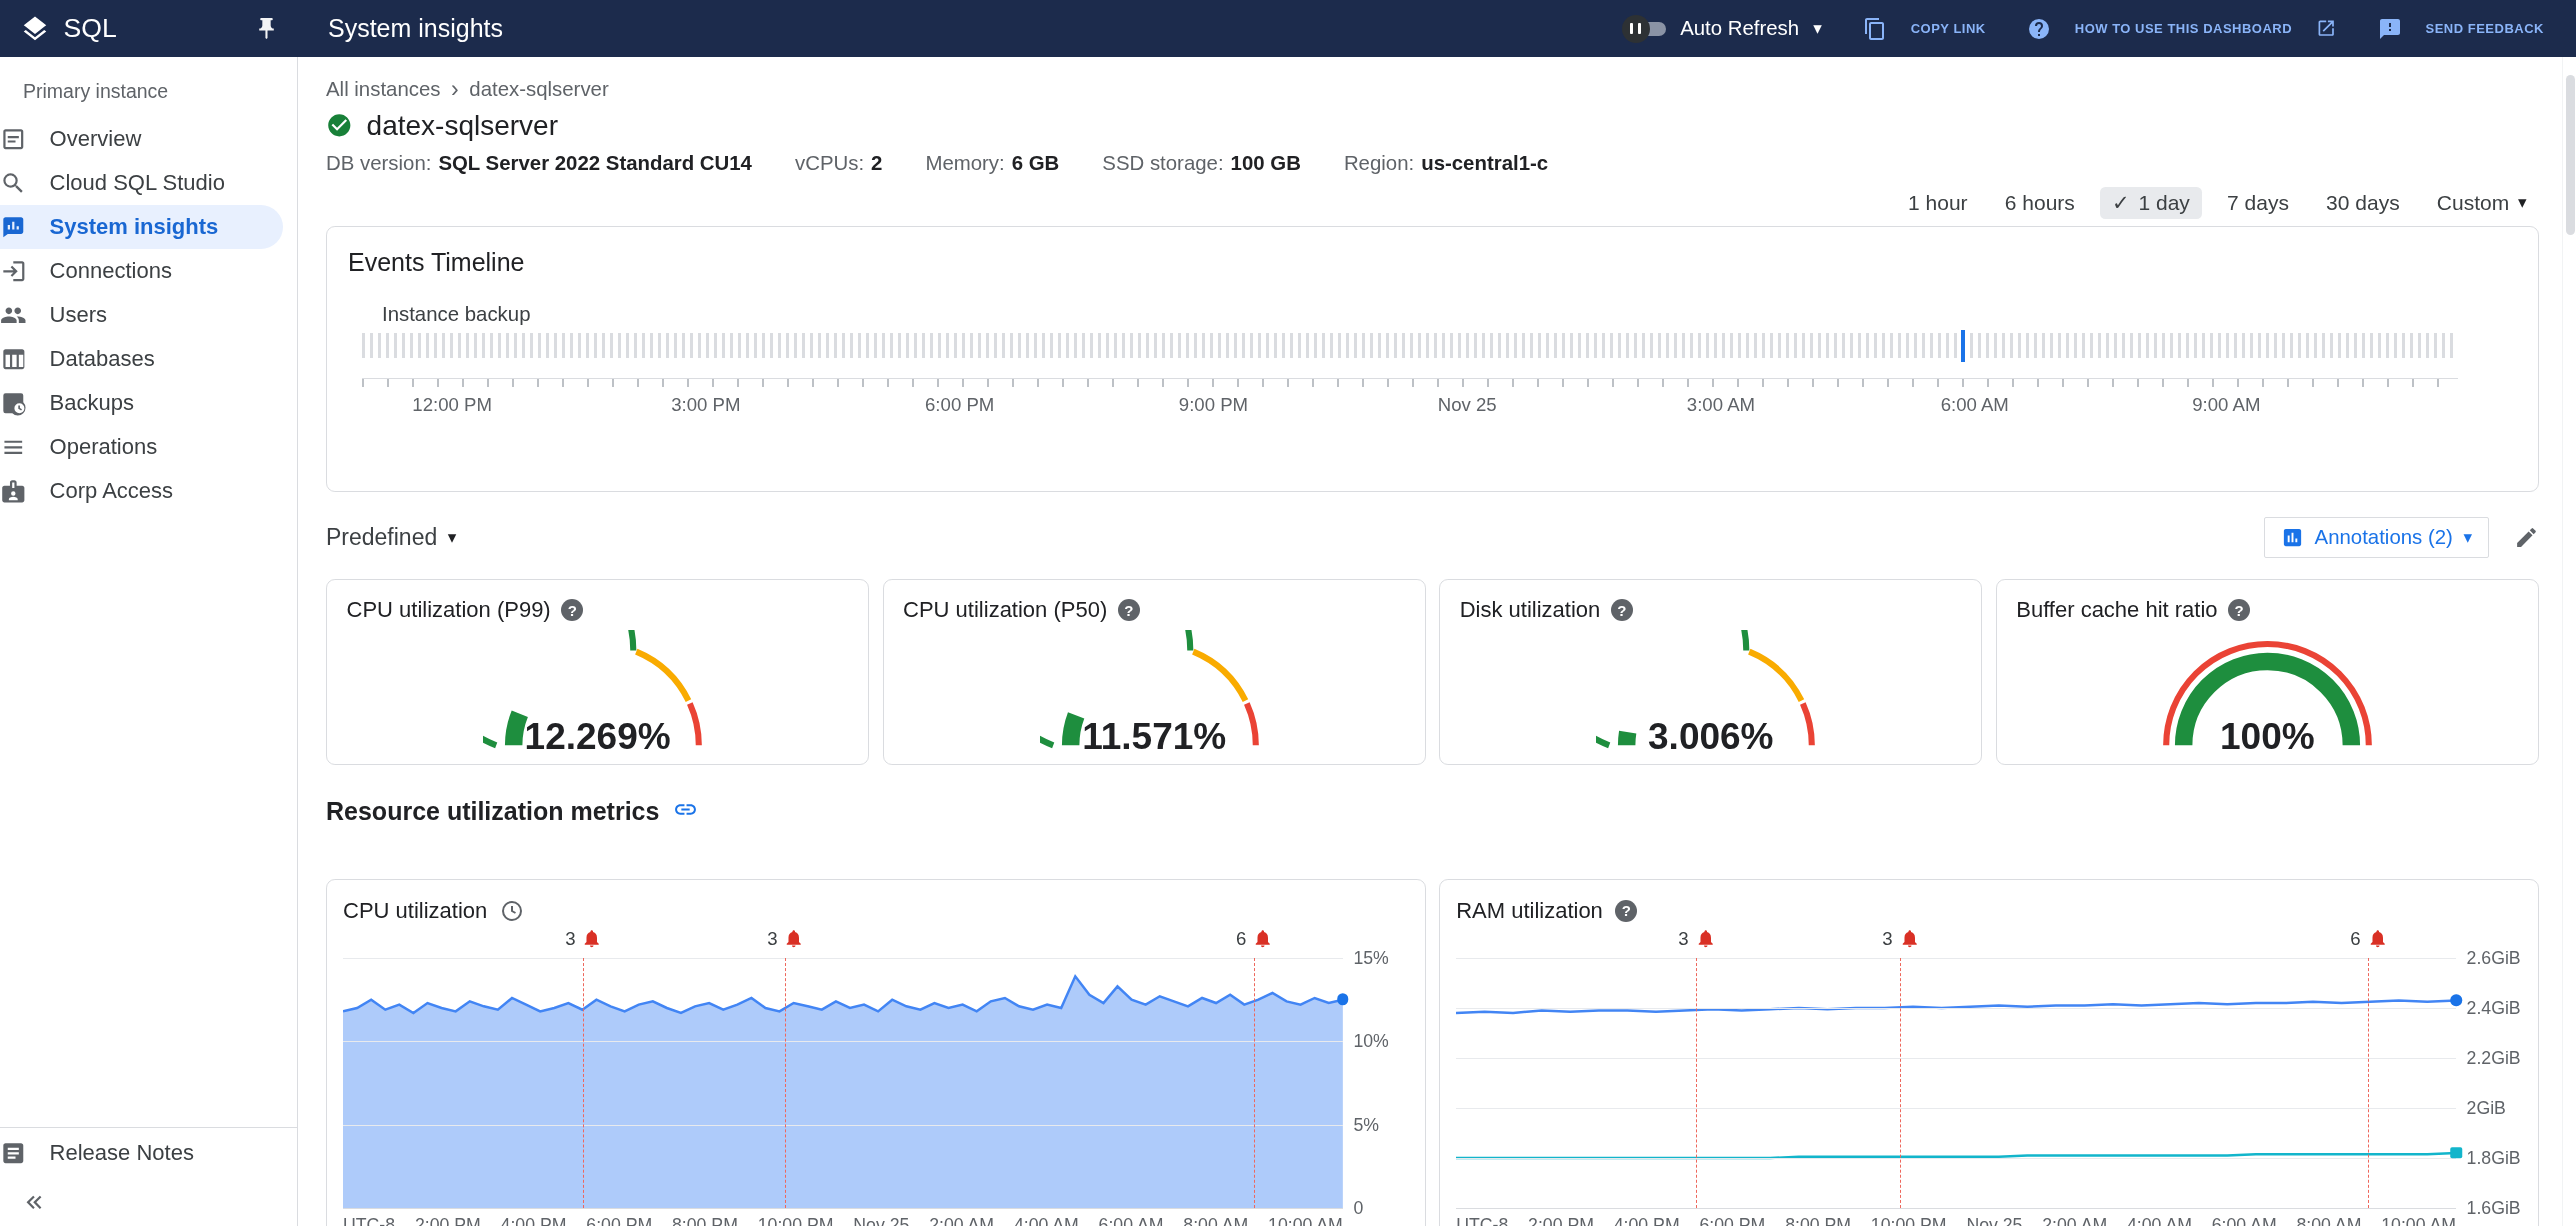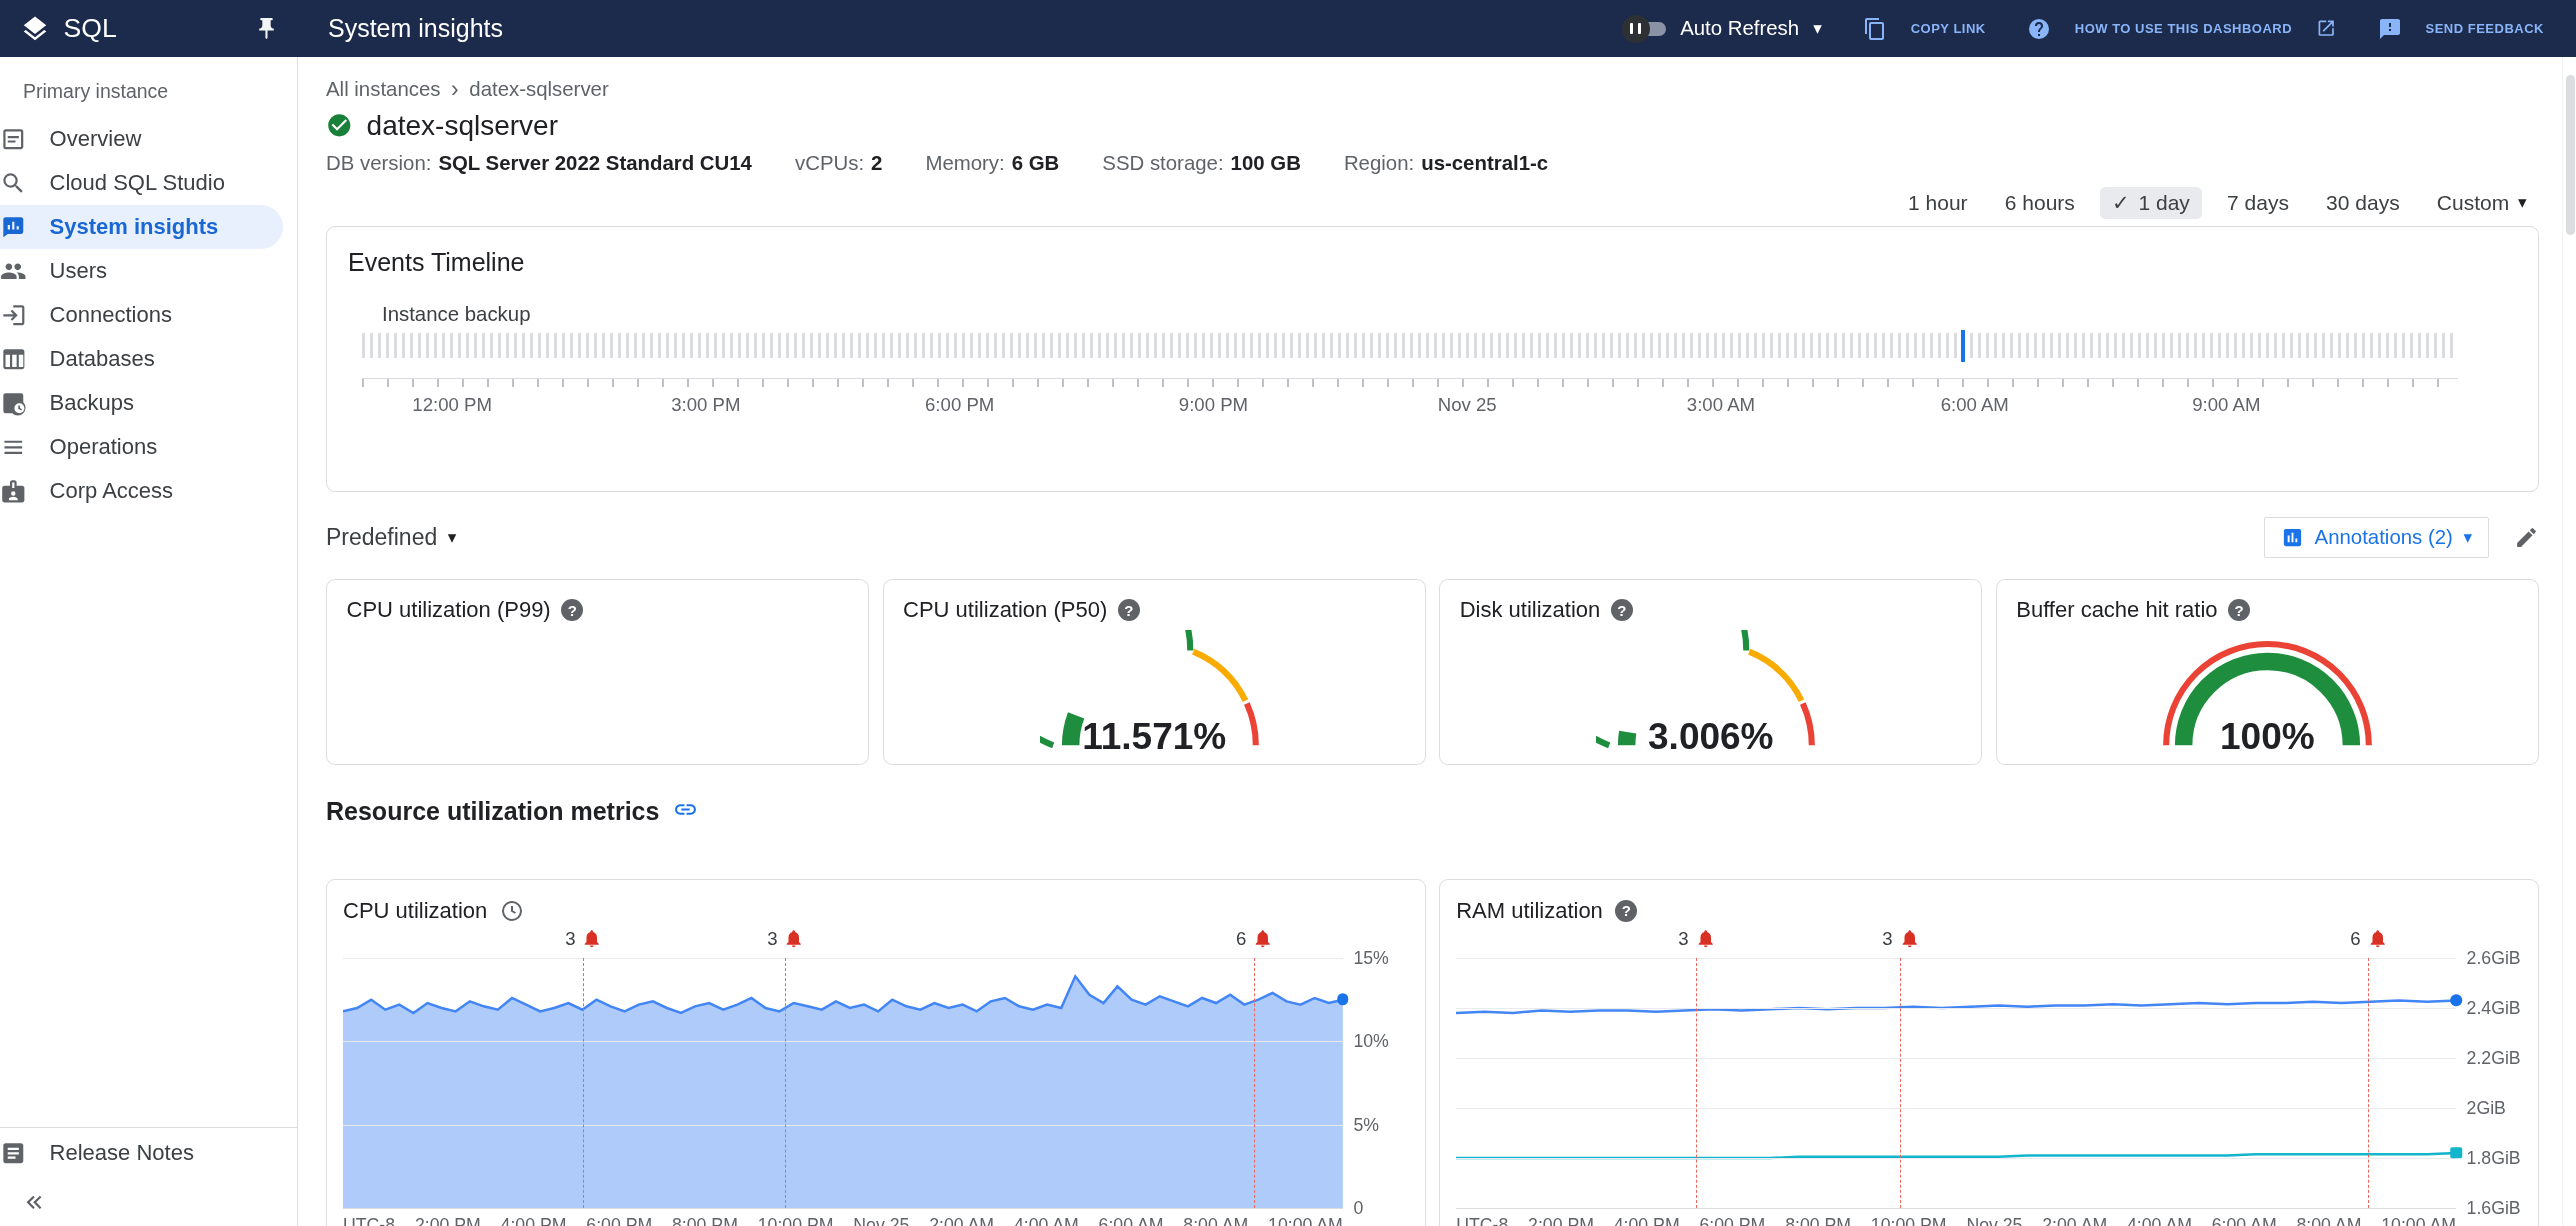--- a/index.html
+++ b/index.html
@@ -215,32 +215,32 @@
           <span class="icon side-icon">
             <svg viewBox="0 0 24 24" fill="currentColor">
               <path d="M19 3H5c-1.1 0-2 .9-2 2v16l4-3h12c1.1 0 2-.9 2-2V5c0-1.1-.9-2-2-2zM9 14H7v-4h2v4zm4 0h-2V7h2v7zm4 0h-2v-3h2v3z"></path>
             </svg>
           </span>
           <span class="side-label">System insights</span>
         </div>
         <div class="side-item">
           <span class="icon side-icon">
             <svg viewBox="0 0 24 24" fill="currentColor">
+              <path d="M11 7l-1.41 1.41L12.17 11H3v2h9.17l-2.58 2.59L11 17l5-5-5-5zm9 12h-8v2h8c1.1 0 2-.9 2-2V5c0-1.1-.9-2-2-2h-8v2h8v14z"></path>
+            </svg>
+          </span>
+          <span class="side-label">Connections</span>
+        </div>
+        <div class="side-item">
+          <span class="icon side-icon">
+            <svg viewBox="0 0 24 24" fill="currentColor">
               <path d="M16 11c1.66 0 2.99-1.34 2.99-3S17.66 5 16 5s-3 1.34-3 3 1.34 3 3 3zm-8 0c1.66 0 2.99-1.34 2.99-3S9.66 5 8 5 5 6.34 5 8s1.34 3 3 3zm0 2c-2.33 0-7 1.17-7 3.5V19h14v-2.5c0-2.33-4.67-3.5-7-3.5zm8 0c-.29 0-.62.02-.97.05 1.16.84 1.97 1.97 1.97 3.45V19h6v-2.5c0-2.33-4.67-3.5-7-3.5z"></path>
             </svg>
           </span>
           <span class="side-label">Users</span>
-        </div>
-        <div class="side-item">
-          <span class="icon side-icon">
-            <svg viewBox="0 0 24 24" fill="currentColor">
-              <path d="M11 7l-1.41 1.41L12.17 11H3v2h9.17l-2.58 2.59L11 17l5-5-5-5zm9 12h-8v2h8c1.1 0 2-.9 2-2V5c0-1.1-.9-2-2-2h-8v2h8v14z"></path>
-            </svg>
-          </span>
-          <span class="side-label">Connections</span>
         </div>
         <div class="side-item">
           <span class="icon side-icon">
             <svg viewBox="0 0 24 24" fill="currentColor">
               <path d="M20 3H5c-1.1 0-2 .9-2 2v14c0 1.1.9 2 2 2h15c1.1 0 2-.9 2-2V5c0-1.1-.9-2-2-2zM5 19V8h4v11H5zm6 0V8h4v11h-4zm10 0h-4V8h4v11z"></path>
             </svg>
           </span>
           <span class="side-label">Databases</span>
         </div>
         <div class="side-item">
@@ -373,20 +373,29 @@
             </svg>
           </span>
       </div>
     </div>
 
     <div class="gauge-grid">
         <div class="card gauge-card">
           <div class="g-title-row">
             <span class="g-title">CPU utilization (P99)</span>
             <span class="help-badge">?</span>
+          </div>
+          <div class="g-body">
+            <svg class="g-svg" viewBox="0 0 260 150">
+              <path d="M 14.00 132.00 A 116 116 0 1 1 171.00 23.49" stroke="#1e8e3e" stroke-width="7" fill="none"></path>
+              <path d="M 174.39 24.83 A 116 116 0 0 1 234.17 80.97" stroke="#f9ab00" stroke-width="7" fill="none"></path>
+              <path d="M 235.72 84.26 A 116 116 0 0 1 246.00 132.00" stroke="#ea4335" stroke-width="7" fill="none"></path>
+              <path d="M 34.00 132.00 A 96 96 0 0 1 41.04 95.91" stroke="#1e8e3e" stroke-width="20" fill="none"></path>
+            </svg>
+            <div class="g-value">12.269%</div>
           </div>
         </div>
         <div class="card gauge-card">
           <div class="g-title-row">
             <span class="g-title">CPU utilization (P50)</span>
             <span class="help-badge">?</span>
           </div>
           <div class="g-body">
             <svg class="g-svg" viewBox="0 0 260 150">
               <path d="M 14.00 132.00 A 116 116 0 1 1 171.00 23.49" stroke="#1e8e3e" stroke-width="7" fill="none"></path>

